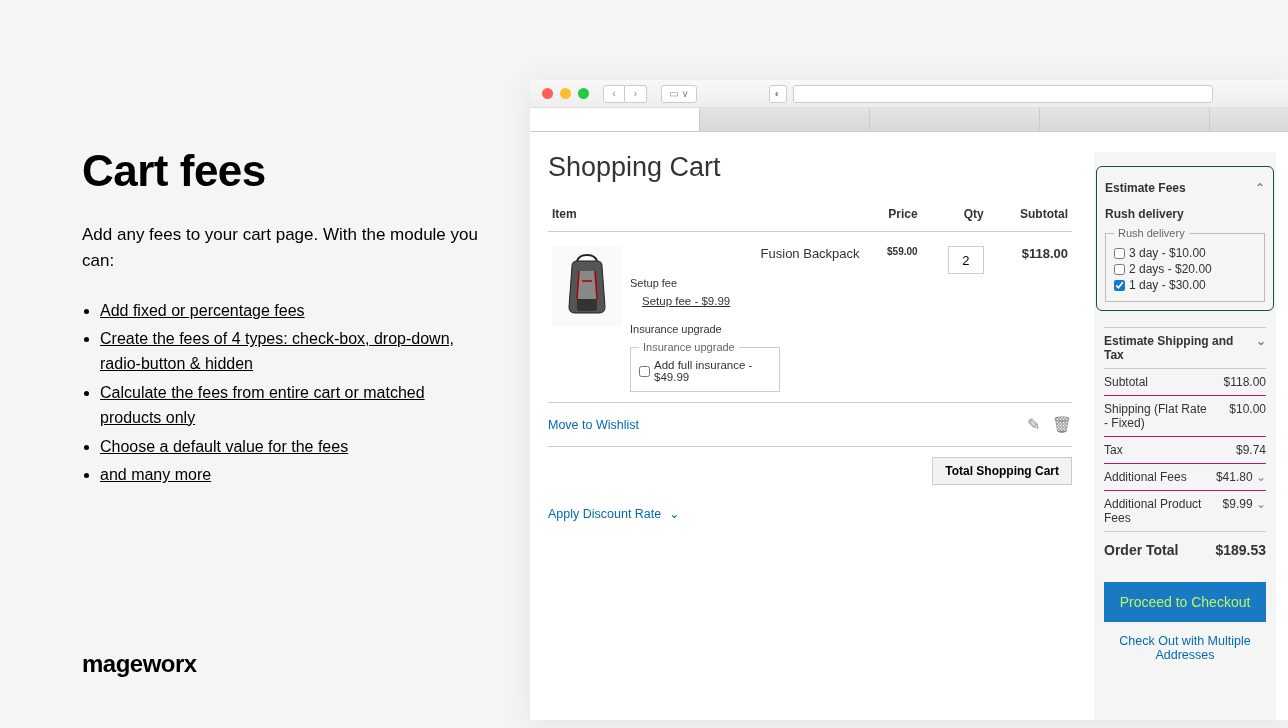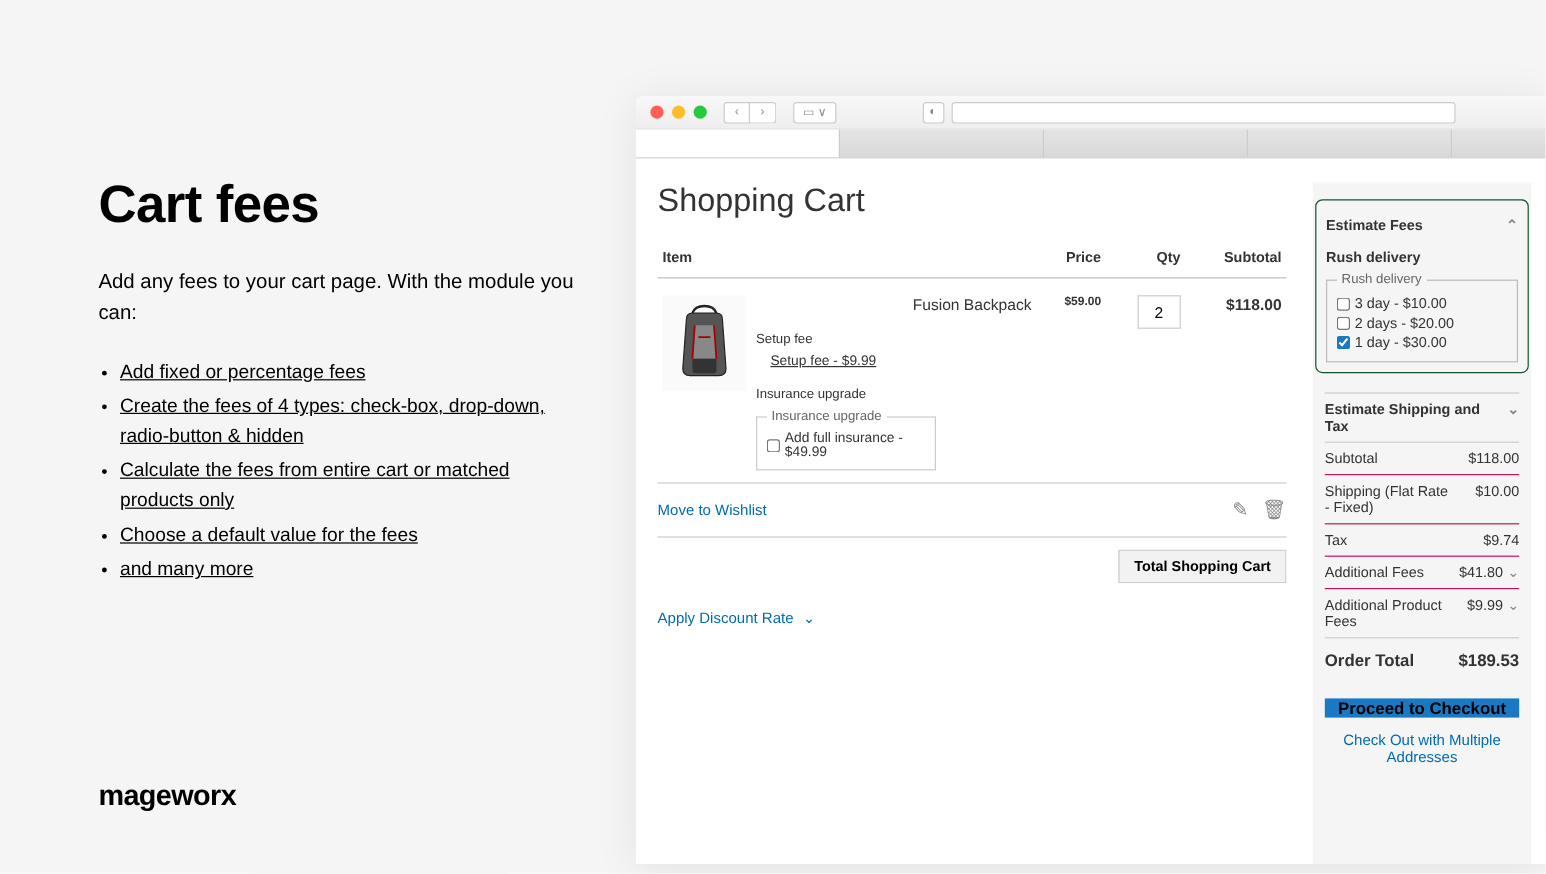--- a/index.html
+++ b/index.html
@@ -53,21 +53,21 @@
 .accordion-head { display:flex; justify-content:space-between; font-weight:700; font-size:12px; padding:6px 0; cursor:pointer; }
 .rush-sub { font-size:12px; font-weight:700; margin-top:6px; }
 .rush-box { border:1px solid #bbb; margin-top:6px; padding:6px 8px 8px; }
 .rush-box legend { font-size:11px; color:#666; padding:0 4px; }
 .rush-opt { display:flex; align-items:center; gap:4px; font-size:12px; padding:1px 0; }
 .highlight { border:1px solid #14532d; border-radius:6px; padding:8px; margin:0 -8px 16px; }
 .sum-row { display:flex; justify-content:space-between; font-size:12px; padding:6px 0; border-top:1px solid #be185d; }
 .sum-row.first { border-top:none; }
 .sum-row .lbl { max-width:110px; }
 .sum-row.total { font-weight:700; font-size:14px; border-top:1px solid #ccc; padding-top:10px; }
-.checkout-btn { background:#1979c3; color:#000000; border:none; width:100%; padding:0 0; font-size:14px; font-weight:700; margin-top:18px; cursor:pointer; }
+.checkout-btn { background:#1979c3; color:#bef264; border:none; width:100%; padding:12px 0; font-size:14px; font-weight:400; margin-top:18px; cursor:pointer; }
 .multi-link { text-align:center; font-size:12px; margin-top:12px; }
 input[type=checkbox] { width:11px; height:11px; accent-color:#1979c3; }
 </style>
 </head>
 <body>
 
 <div class="left-panel">
   <h1>Cart fees</h1>
   <p class="desc">Add any fees to your cart page. With the module you can:</p>
   <ul>

